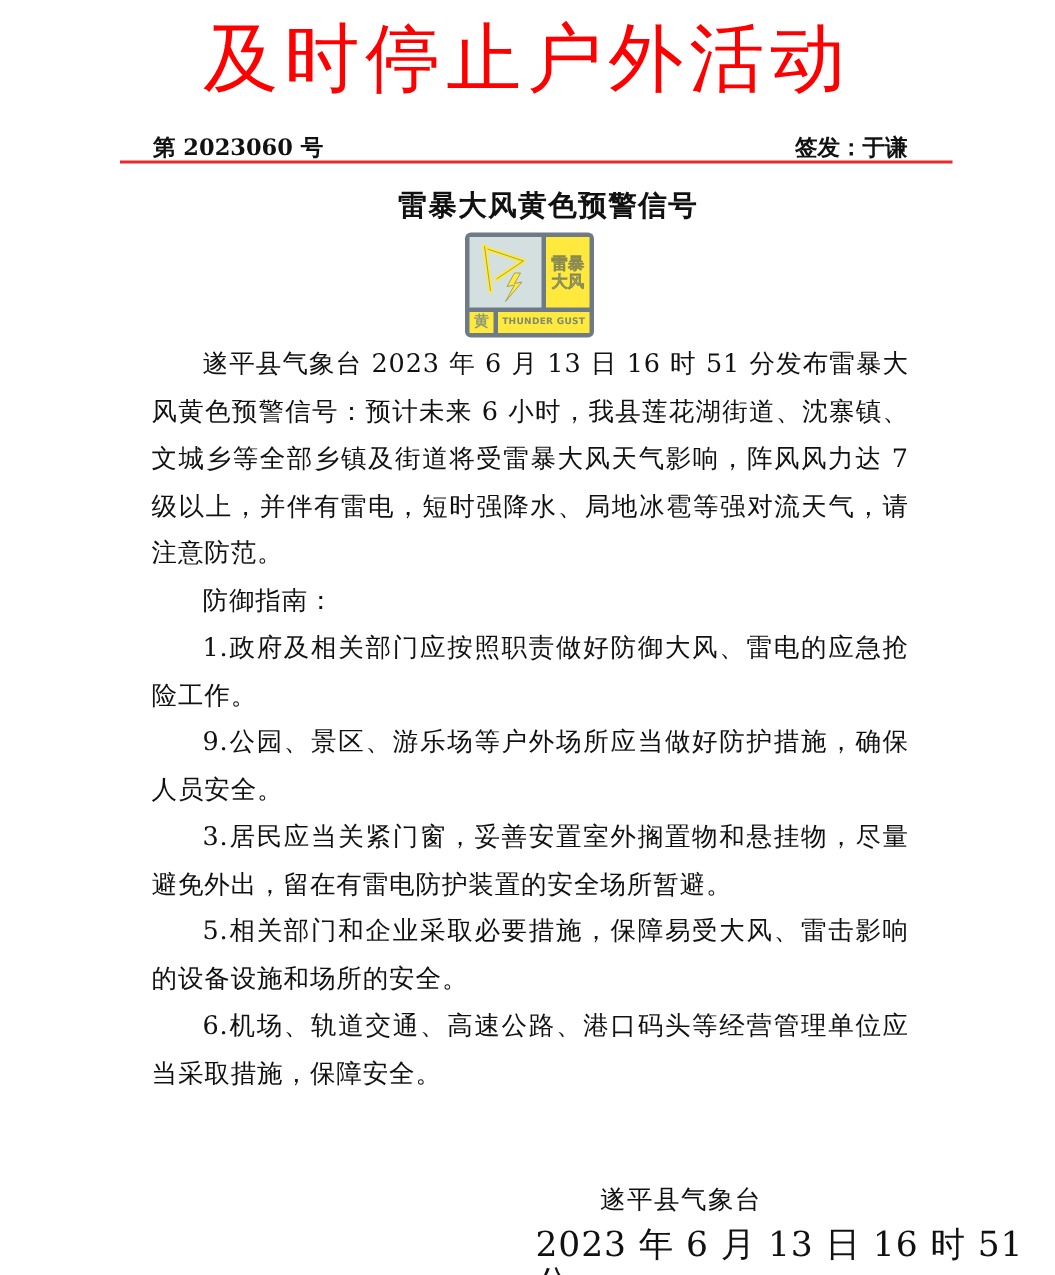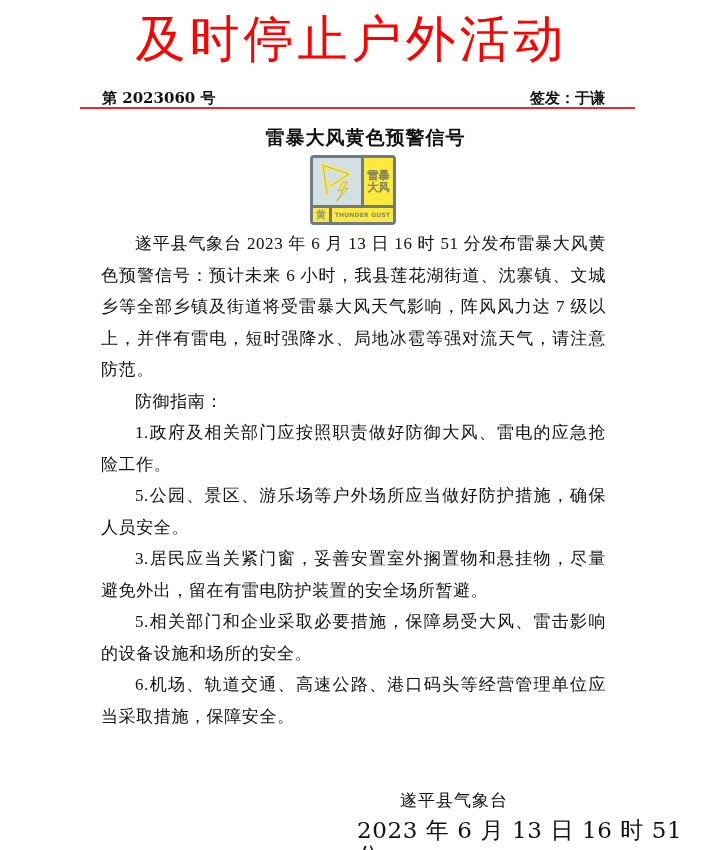--- a/index.html
+++ b/index.html
@@ -143,21 +143,20 @@
       width: 505px;
       font-family: "DejaVu Serif", "Liberation Serif", serif;
       font-size: 17px;
       line-height: 31.5px;
       letter-spacing: 0.6px;
       text-align: justify;
     }
     .content p {
       text-indent: 2em;
       margin: 0;
-      font-family: Liberation Serif, serif;
     }
     .sign-org {
       position: absolute;
       top: 787px;
       left: 400px;
       font-size: 17px;
       line-height: 26px;
       letter-spacing: 1px;
     }
     .sign-date {
@@ -192,20 +191,20 @@
   </div>
   <div class="name-box">雷暴大风</div>
   <div class="level-box">黄</div>
   <div class="en-box">THUNDER GUST</div>
 </div>
 
 <div class="content">
   <p>遂平县气象台 2023 年 6 月 13 日 16 时 51 分发布雷暴大风黄色预警信号：预计未来 6 小时，我县莲花湖街道、沈寨镇、文城乡等全部乡镇及街道将受雷暴大风天气影响，阵风风力达 7 级以上，并伴有雷电，短时强降水、局地冰雹等强对流天气，请注意防范。</p>
   <p>防御指南：</p>
   <p>1.政府及相关部门应按照职责做好防御大风、雷电的应急抢险工作。</p>
-  <p>5.公园、景区、游乐场等户外场所应当做好防护措施，确保人员安全。</p>
+  <p>9.公园、景区、游乐场等户外场所应当做好防护措施，确保人员安全。</p>
   <p>3.居民应当关紧门窗，妥善安置室外搁置物和悬挂物，尽量避免外出，留在有雷电防护装置的安全场所暂避。</p>
   <p>5.相关部门和企业采取必要措施，保障易受大风、雷击影响的设备设施和场所的安全。</p>
   <p>6.机场、轨道交通、高速公路、港口码头等经营管理单位应当采取措施，保障安全。</p>
 </div>
 
 <div class="sign-org">遂平县气象台</div>
 <div class="sign-date">2023 年 6 月 13 日 16 时 51 分</div>
 
 </body></html>

